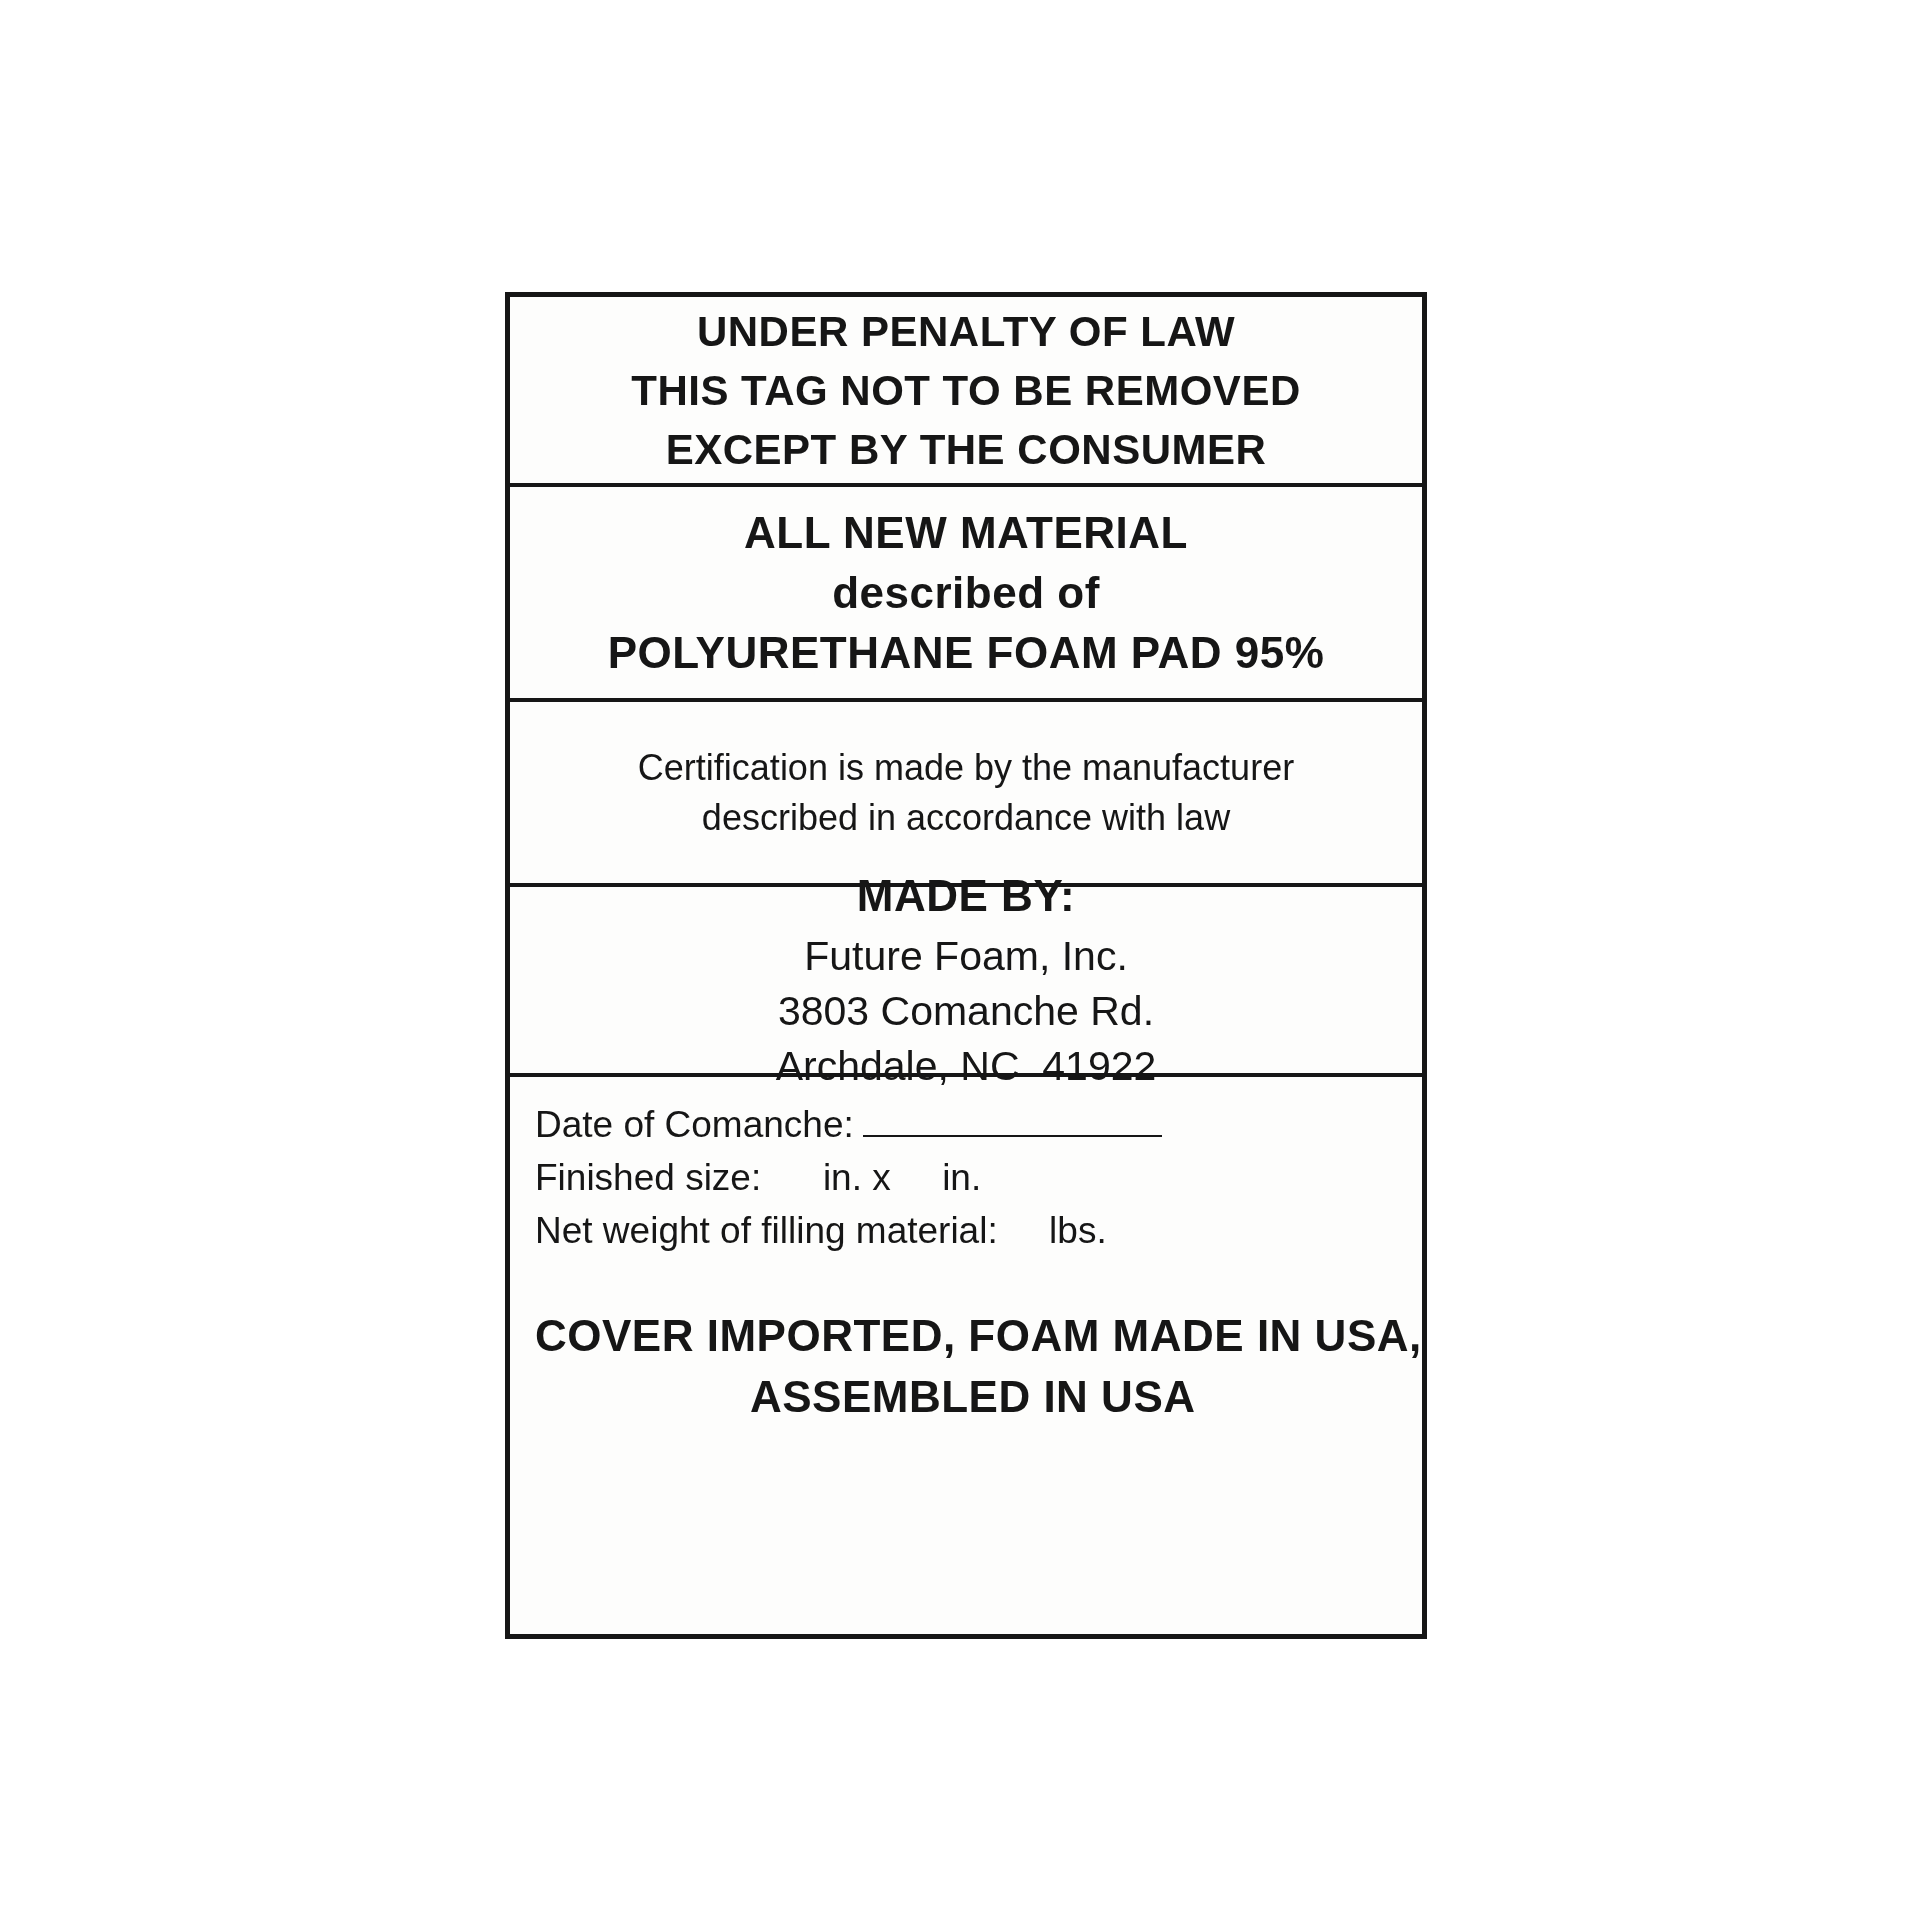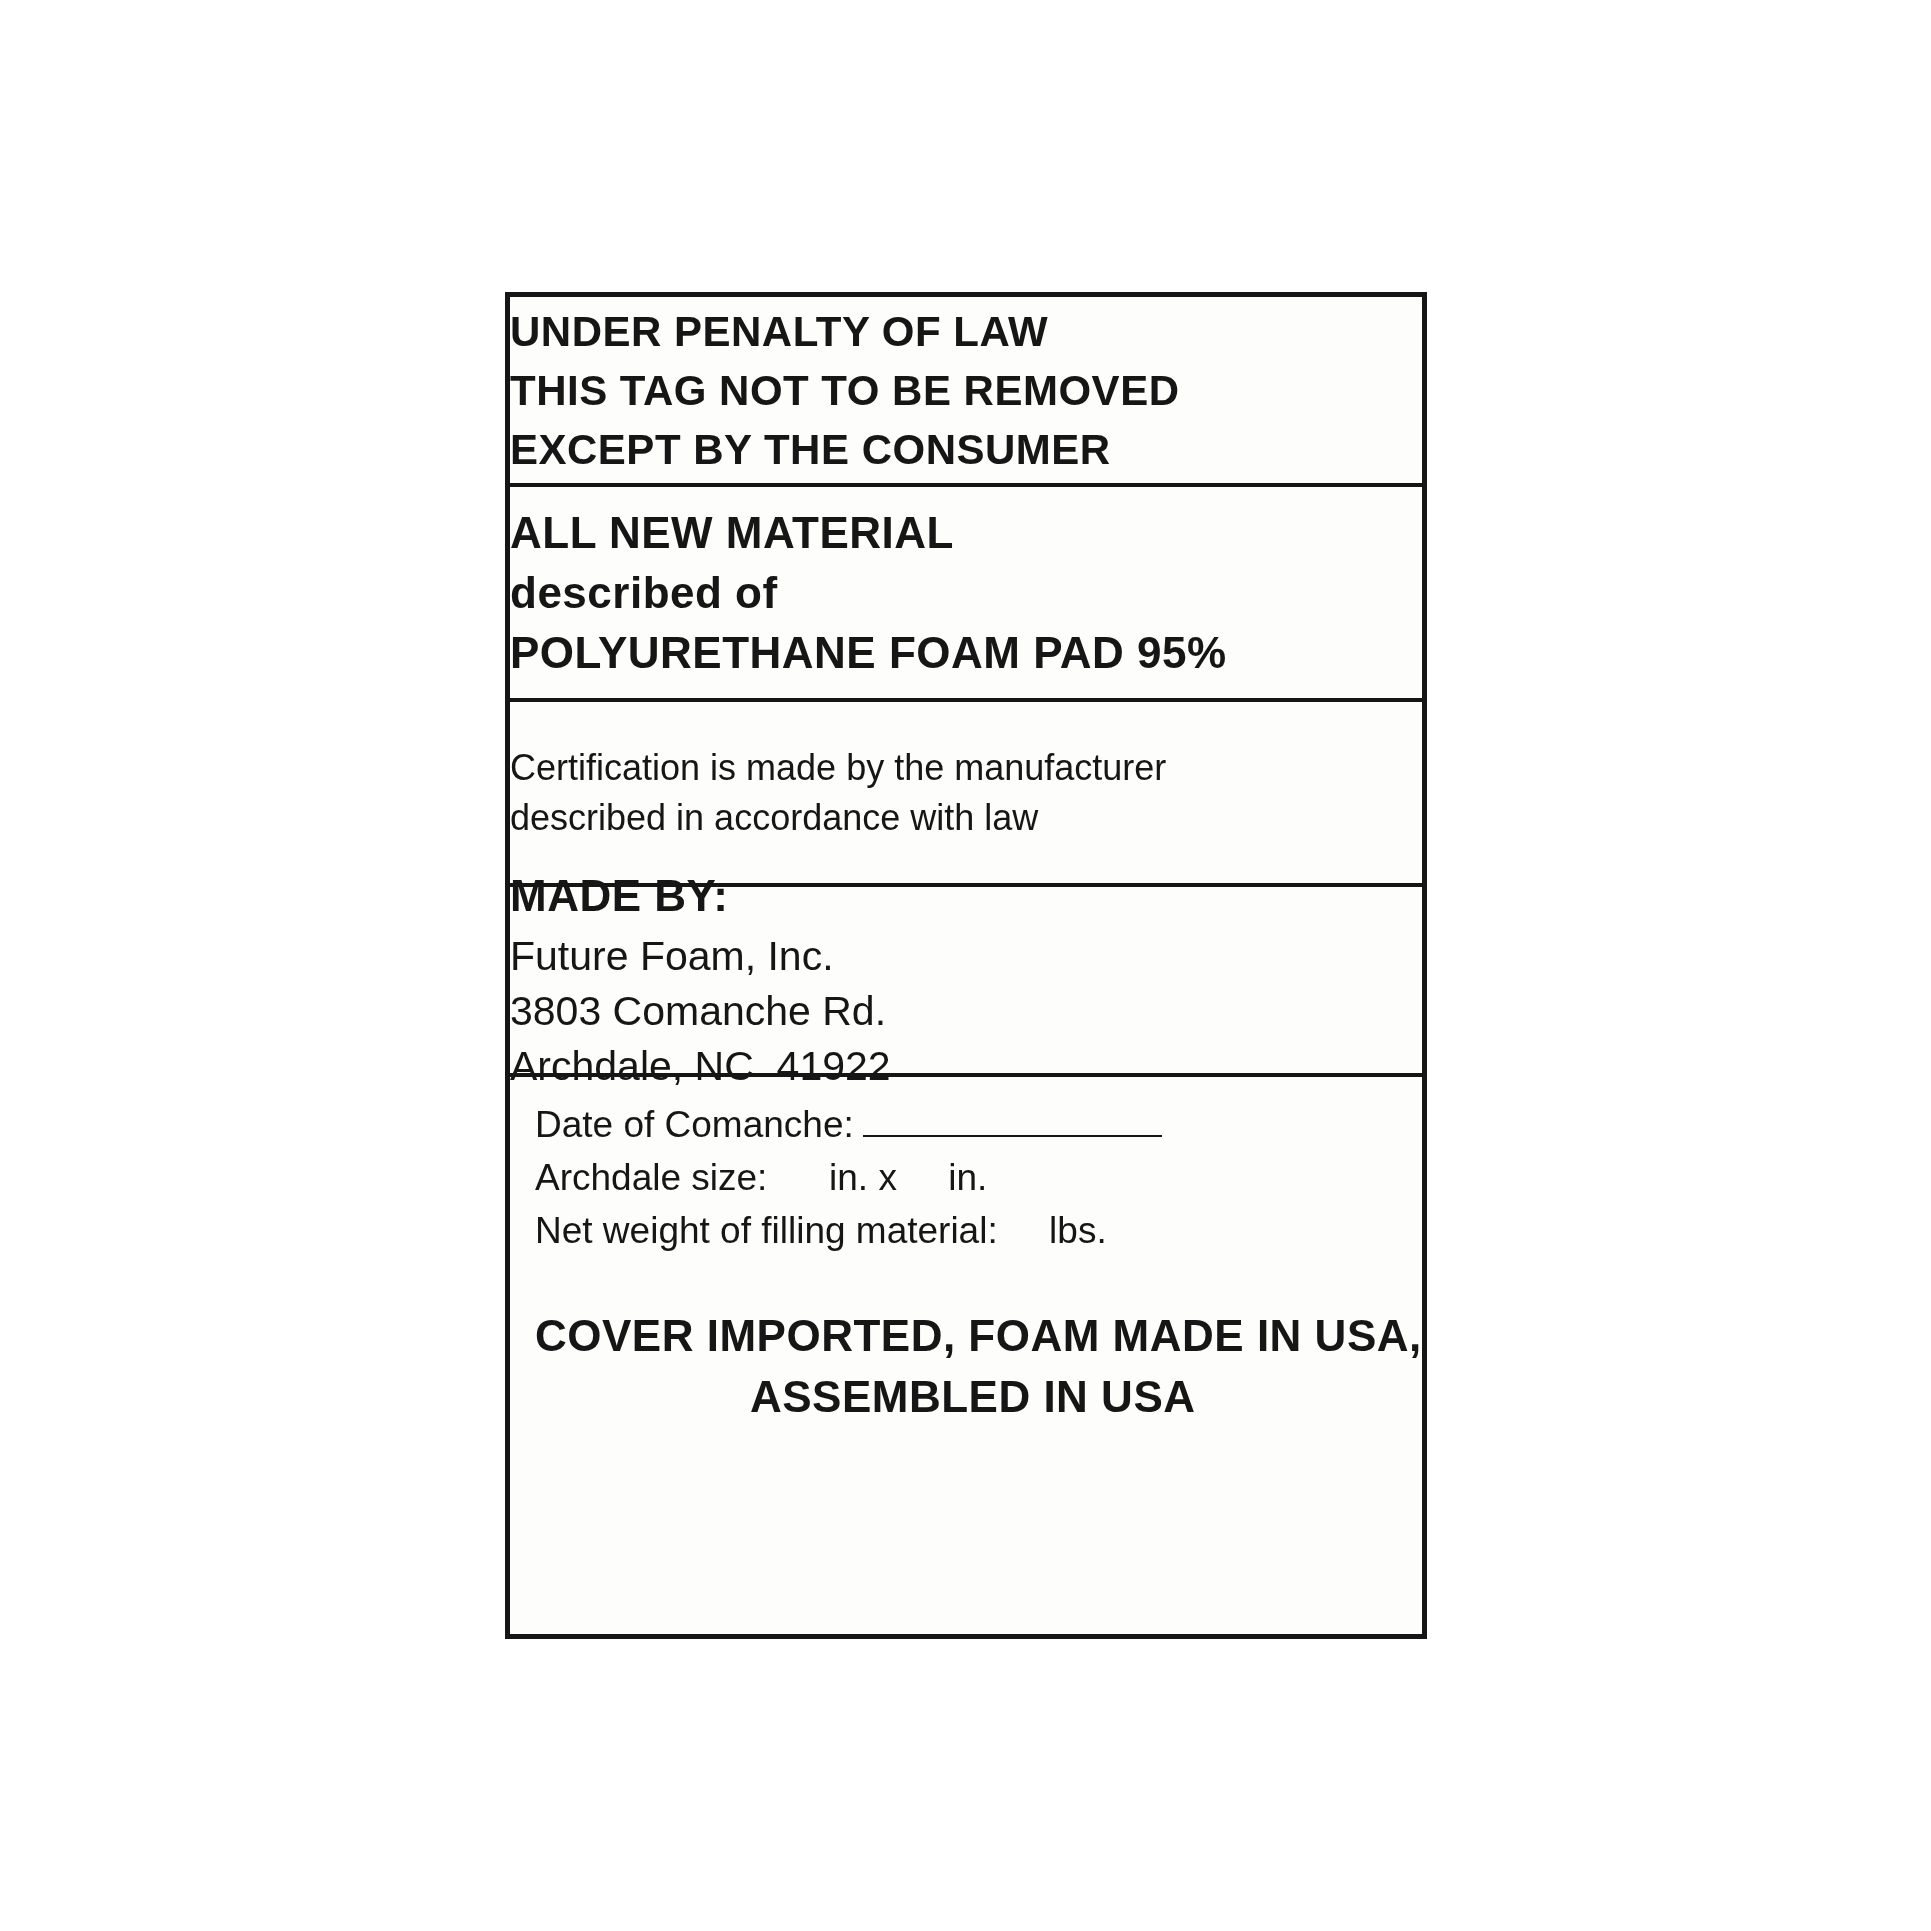--- a/index.html
+++ b/index.html
@@ -29,21 +29,21 @@
     background: #fdfdfc;
     color: #161616;
     display: flex;
     flex-direction: column;
   }
 
   .sec {
     border-bottom: 4.8px solid #161616;
     display: flex;
     flex-direction: column;
-    align-items: flex-start;
+    align-items: center;
     justify-content: center;
     text-align: center;
     width: 100%;
   }
   .sec:last-child { border-bottom: none; }
 
   .bold-line {
     font-weight: bold;
     letter-spacing: 0.5px;
     white-space: pre;
@@ -127,21 +127,21 @@
 
     <section class="sec sec-madeby">
       <div class="bold-line">MADE BY:</div>
       <div class="plain-line">Future Foam, Inc.</div>
       <div class="plain-line">3803 Comanche Rd.</div>
       <div class="plain-line">Archdale, NC  41922</div>
     </section>
 
     <section class="sec sec-details">
       <div class="detail-line"><span>Date of Comanche:</span><span class="blank-underline"></span></div>
-      <div class="detail-line">Archdale size:      in. x     in.</div>
+      <div class="detail-line">Finished size:      in. x     in.</div>
       <div class="detail-line">Net weight of filling material:     lbs.</div>
 
       <div class="origin-footer">
         <div class="bold-line">COVER IMPORTED, FOAM MADE IN USA,</div>
         <div class="bold-line">ASSEMBLED IN USA</div>
       </div>
     </section>
 
   </div>
 </div>

